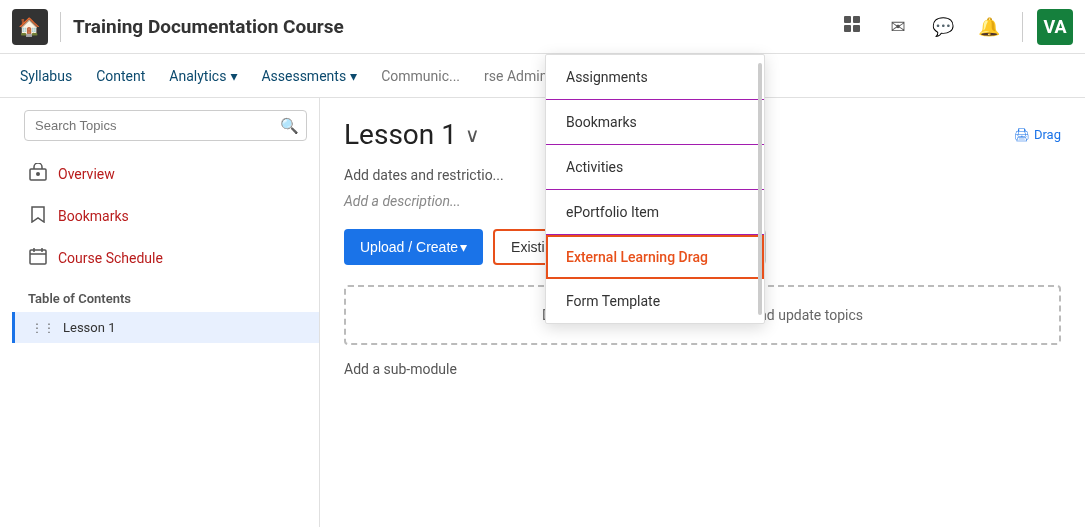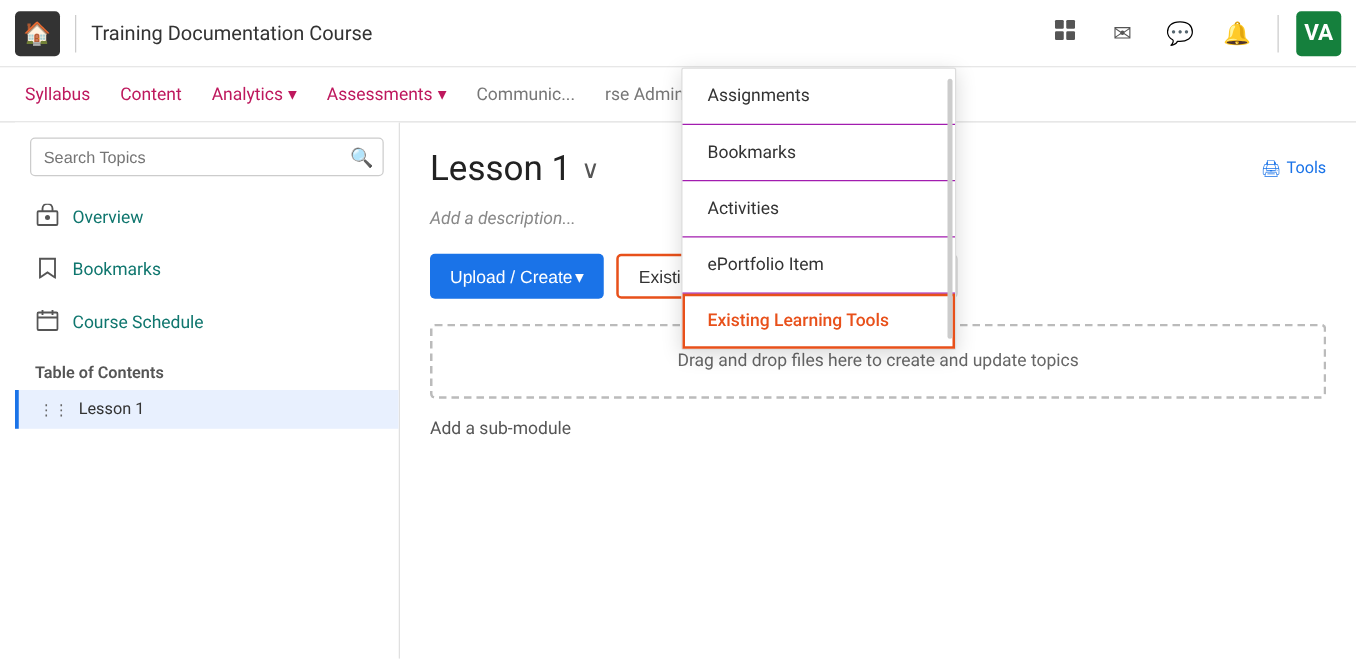--- a/index.html
+++ b/index.html
@@ -9,41 +9,41 @@
     .topbar {
       display: flex; align-items: center; height: 54px;
       background: #fff; border-bottom: 1px solid #e0e0e0;
       padding: 0 12px; gap: 8px;
     }
     .topbar-home {
       width: 36px; height: 36px; background: #333; border-radius: 4px;
       display: flex; align-items: center; justify-content: center; color: #fff; font-size: 18px;
     }
     .topbar-divider { width: 1px; height: 30px; background: #ccc; margin: 0 4px; }
-    .topbar-title { font-size: 16px; font-weight: 400; color: #333; flex: 1; }
+    .topbar-title { font-size: 19px; font-weight: 700; color: #333; flex: 1; }
     .topbar-icons { display: flex; align-items: center; gap: 10px; }
     .topbar-icon-btn {
       width: 36px; height: 36px; display: flex; align-items: center; justify-content: center;
       color: #555; font-size: 18px; cursor: pointer; border-radius: 4px;
       border: none; background: transparent;
     }
     .topbar-avatar {
       width: 36px; height: 36px; background: #15803d; border-radius: 4px;
       display: flex; align-items: center; justify-content: center;
       color: #fff; font-size: 18px; font-weight: 700;
     }
 
     
     .navbar {
       display: flex; align-items: center; height: 44px;
       border-bottom: 1px solid #e0e0e0; padding: 0 20px; gap: 24px;
       background: #fff;
     }
     .navbar-item {
-      font-size: 14px; color: #be185d; cursor: pointer; padding: 4px 0;
+      font-size: 14px; color: #0c4a6e; cursor: pointer; padding: 4px 0;
       display: flex; align-items: center; gap: 4px; white-space: nowrap;
     }
     .navbar-fade { color: #777; }
 
     
     .main-layout { display: flex; height: calc(527px - 54px - 44px); margin-left: 12px; }
 
     
     .sidebar { width: 308px; border-right: 1px solid #e0e0e0; background: #fff; flex-shrink: 0; overflow-y: auto; }
     .sidebar-search {
@@ -52,21 +52,21 @@
     .sidebar-search input {
       width: 100%; padding: 7px 30px 7px 10px; border: 1px solid #ccc;
       border-radius: 4px; font-size: 13px; color: #333;
     }
     .sidebar-search-icon {
       position: absolute; right: 8px; top: 50%; transform: translateY(-50%);
       color: #666; font-size: 15px; cursor: pointer;
     }
     .sidebar-nav-item {
       display: flex; align-items: center; gap: 10px;
-      padding: 10px 16px; cursor: pointer; color: #0f766e; font-size: 14px;
+      padding: 10px 16px; cursor: pointer; color: #b91c1c; font-size: 14px;
     }
     .sidebar-nav-icon { font-size: 16px; color: #555; width: 20px; text-align: center; }
     .sidebar-section-title { padding: 12px 16px 6px; font-size: 13px; color: #555; font-weight: 600; }
     .sidebar-lesson-item {
       display: flex; align-items: center; gap: 8px;
       padding: 8px 16px; cursor: pointer; background: #e8f0fe; border-left: 3px solid #1a73e8;
       font-size: 13px; color: #333;
     }
     .sidebar-lesson-icon { color: #666; font-size: 12px; }
 
@@ -226,23 +226,24 @@
   </div>
 
   <div class="content-area">
     <div class="content-header">
       <div class="lesson-title">
         <span>Lesson 1</span>
         <span class="lesson-chevron">∨</span>
       </div>
       <div class="print-btn">
         <span>🖨</span>
-        <span>Tools</span>
+        <span>Drag</span>
       </div>
     </div>
+    <div class="content-meta">Add dates and restrictio...</div>
     <div class="content-desc">Add a description...</div>
     <div class="action-buttons">
       <button class="btn-upload">
         <span>Upload / Create</span>
         <span>▾</span>
       </button>
       <button class="btn-existing">
         <span>Existing Activities</span>
         <span>▾</span>
       </button>
@@ -258,15 +259,16 @@
   </div>
 </div>
 
 <div class="dropdown-overlay">
   <div class="dropdown-menu">
     <div class="dropdown-scrollbar"></div>
     <div class="dropdown-item">Assignments</div>
     <div class="dropdown-item">Bookmarks</div>
     <div class="dropdown-item">Activities</div>
     <div class="dropdown-item">ePortfolio Item</div>
-    <div class="dropdown-item highlighted">Existing Learning Tools</div>
+    <div class="dropdown-item highlighted">External Learning Drag</div>
+    <div class="dropdown-item">Form Template</div>
   </div>
 </div>
 
 </body></html>

